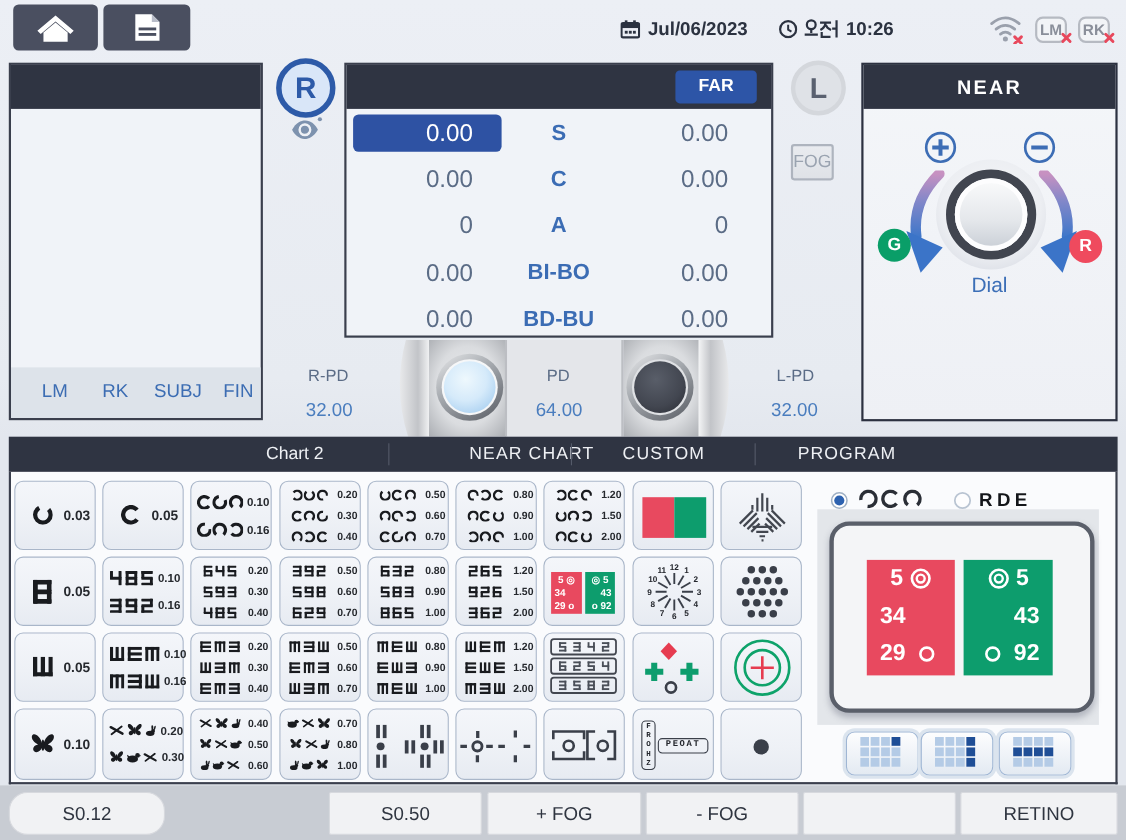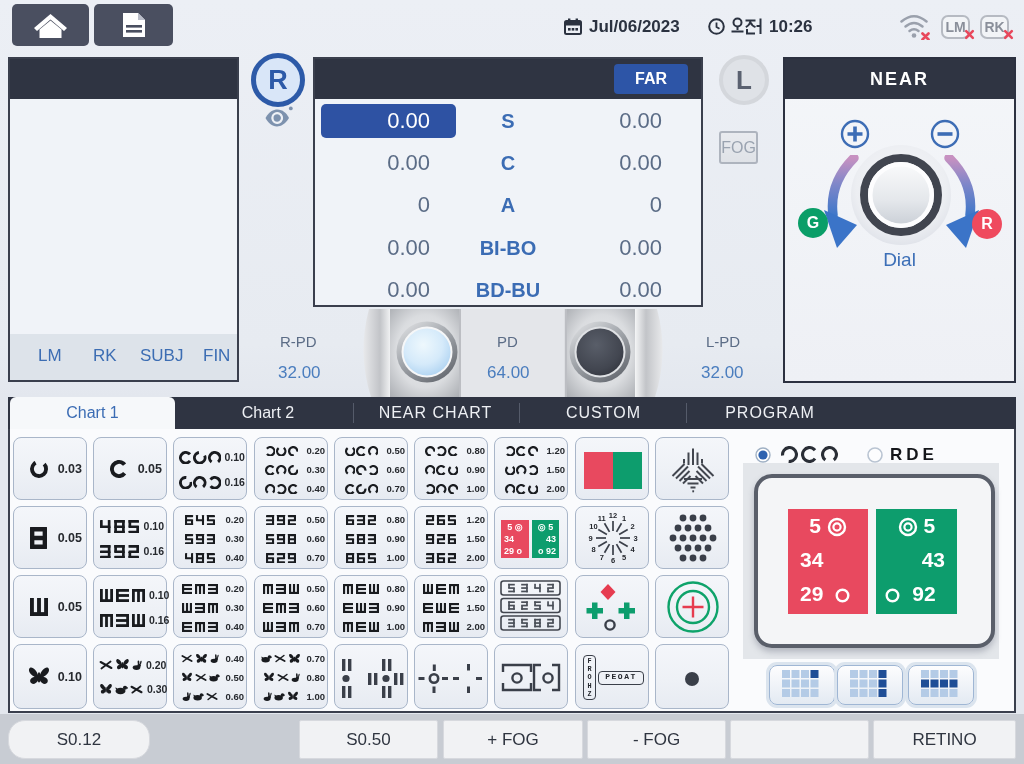--- a/index.html
+++ b/index.html
@@ -276,23 +276,22 @@
 </div>
 
 <span class="pdlbl" style="left:280px;top:333px;">R-PD</span>
 <span class="pdval" style="left:278px;top:363px;">32.00</span>
 <span class="pdlbl" style="left:497px;top:333px;">PD</span>
 <span class="pdval" style="left:487px;top:363px;">64.00</span>
 <span class="pdlbl" style="left:706px;top:333px;">L-PD</span>
 <span class="pdval" style="left:701px;top:363px;">32.00</span>
 
 <div class="abs" id="tabbar">
-  <div class="tab" id="tab1">Chart 1</div>
   <div class="tab" style="left:175px;width:170px;">Chart 2</div>
-  <div class="tab" style="left:345px;width:165px;letter-spacing:1px;">NEAR CHART</div>
+  <div class="tab" style="left:345px;width:165px;letter-spacing:1px;padding-left:48px;">NEAR CHART</div>
   <div class="tab" style="left:513px;width:165px;letter-spacing:1px;">CUSTOM</div>
   <div class="tab" style="left:678px;width:168px;letter-spacing:1px;">PROGRAM</div>
   <div class="tsep" style="left:345px;"></div>
   <div class="tsep" style="left:511px;"></div>
   <div class="tsep" style="left:678px;"></div>
 </div>
 
 <div class="abs" id="chart"></div>
 <div class="cbtn" style="left:13px;top:437px;height:63px;">
       <div style="position:absolute;left:6px;top:0;width:62px;height:100%;display:flex;align-items:center;">
@@ -1726,21 +1725,21 @@
     <div style="text-align:left;padding-left:12px;">29 <svg width="15" height="15" viewBox="0 0 15 15" style="vertical-align:-2px;margin-left:6px;">
             <circle cx="7.5" cy="7.5" r="5.8" fill="none" stroke="#fff" stroke-width="2.4"></circle>
           </svg></div>
   </div>
   <div class="abs" style="left:139px;top:72px;width:81px;color:#fff;font-weight:bold;font-size:21px;line-height:34px;">
     <div style="text-align:center;"><svg width="20" height="20" viewBox="0 0 20 20" style="vertical-align:-4px;">
             <circle cx="10" cy="10" r="8" fill="none" stroke="#fff" stroke-width="2.4"></circle>
             <circle cx="10" cy="10" r="3.6" fill="none" stroke="#fff" stroke-width="2.2"></circle>
           </svg> 5</div>
     <div style="text-align:right;padding-right:12px;">43</div>
-    <div style="text-align:center;padding-right:12px;"><svg width="15" height="15" viewBox="0 0 15 15" style="vertical-align:-2px;margin-right:6px;">
+    <div style="text-align:right;padding-right:12px;"><svg width="15" height="15" viewBox="0 0 15 15" style="vertical-align:-2px;margin-right:6px;">
             <circle cx="7.5" cy="7.5" r="5.8" fill="none" stroke="#fff" stroke-width="2.4"></circle>
           </svg> 92</div>
   </div>
 <div class="abs" style="left:32px;top:228px;width:64px;height:38px;border:1px solid #9fb6d4;border-radius:8px;background:linear-gradient(180deg,#fdfdfe,#e3eaf2);box-shadow:0 0 0 3px #dbe4ee;">
         <svg width="38" height="28" viewBox="0 0 38 28" style="position:absolute;left:12px;top:4px;">
           <rect x="0.0" y="0.0" width="8" height="8" fill="#b4cbe6"></rect>
           <rect x="9.5" y="0.0" width="8" height="8" fill="#b4cbe6"></rect>
           <rect x="19.0" y="0.0" width="8" height="8" fill="#b4cbe6"></rect>
           <rect x="28.5" y="0.0" width="8" height="8" fill="#1f4e96"></rect>
           <rect x="0.0" y="9.5" width="8" height="8" fill="#b4cbe6"></rect>

